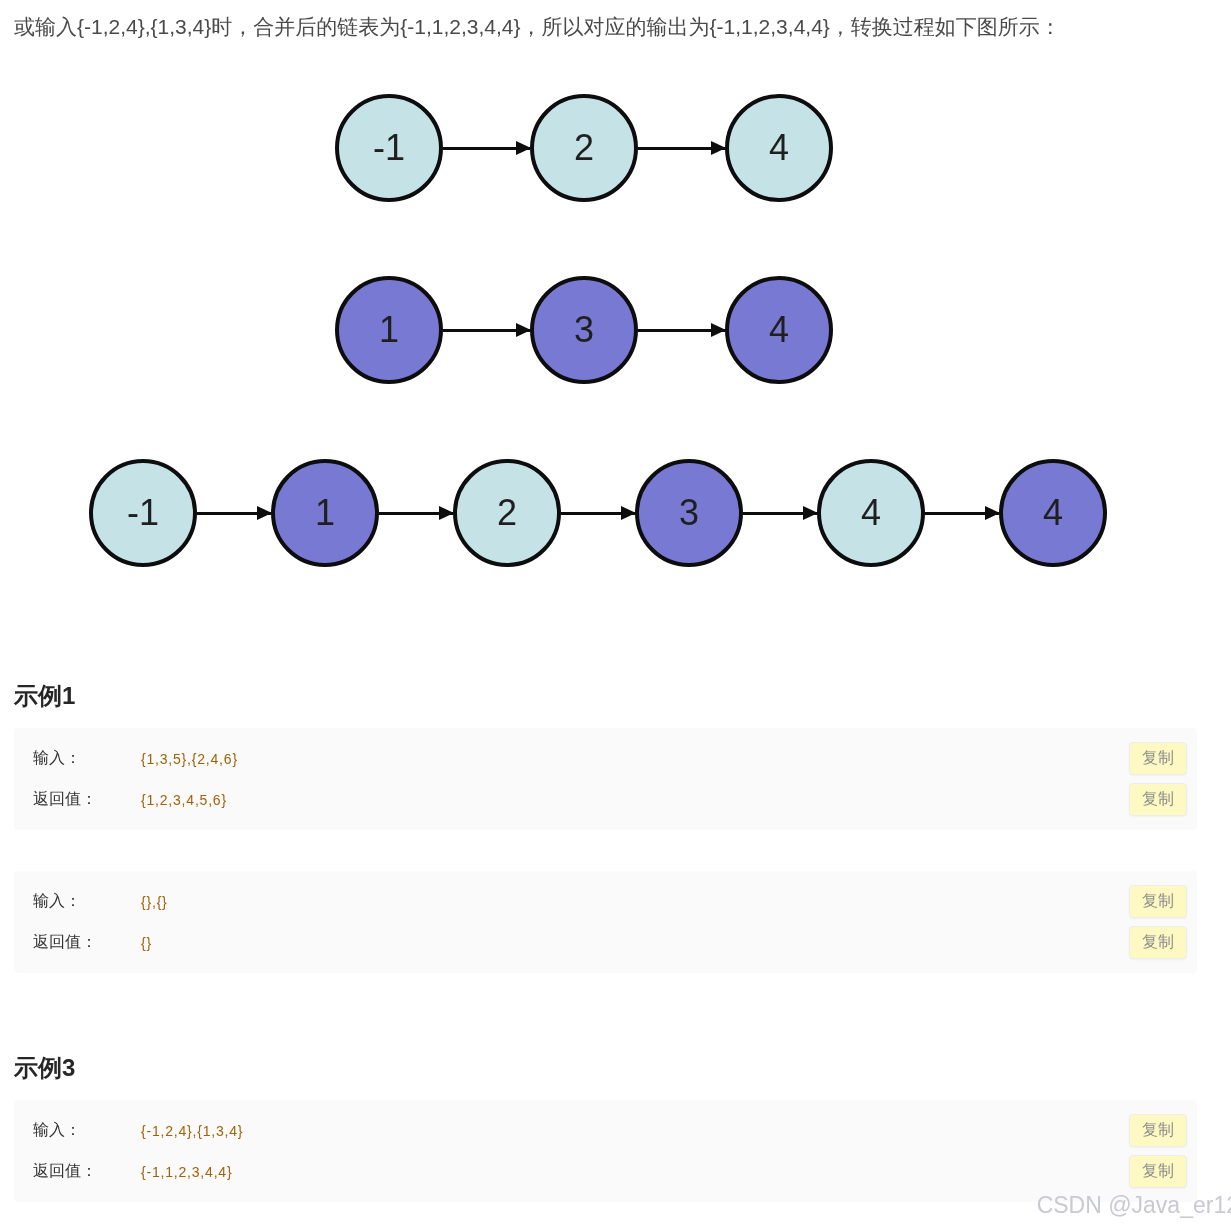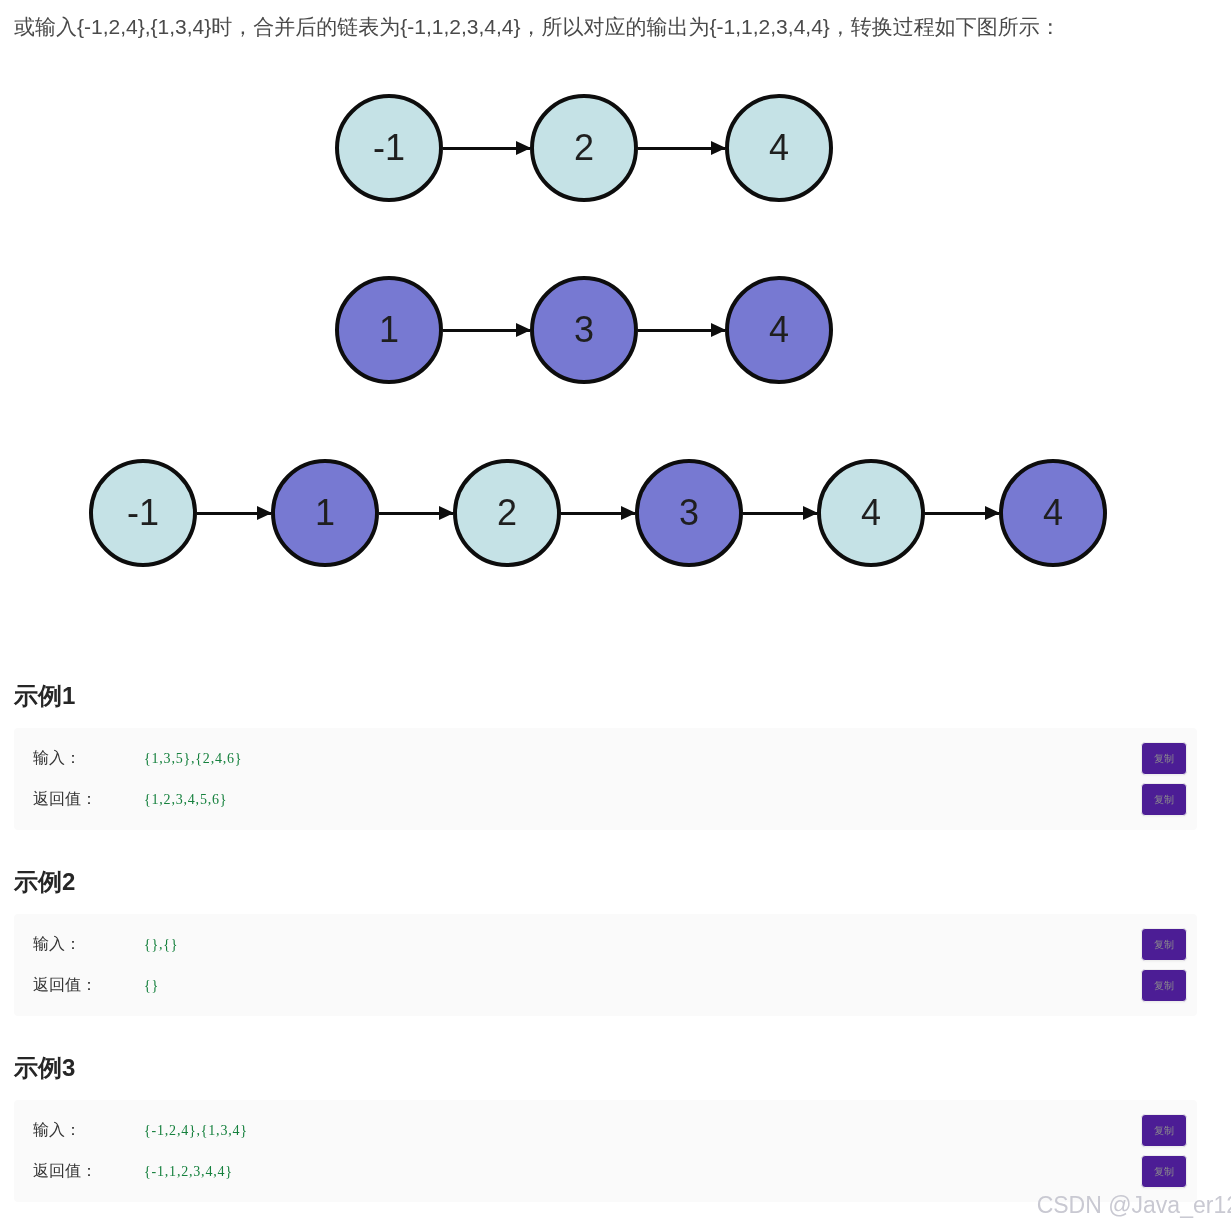--- a/index.html
+++ b/index.html
@@ -83,45 +83,45 @@
     border-radius: 4px;
     padding: 14px 10px 14px 19px;
     display: flex;
     flex-direction: column;
     gap: 8px;
   }
   .example-row {
     display: flex;
     align-items: center;
     height: 33px;
-    gap: 39px;
   }
   .row-label {
     width: 72px;
     flex-shrink: 0;
     font-size: 16px;
     color: #333333;
   }
   .row-value {
-    font-family: Liberation Serif, serif;
+    font-family: Liberation Sans, sans-serif;
     font-size: 14px;
     letter-spacing: 0.8px;
-    color: #15803d;
+    color: #a16207;
     flex: 1;
     white-space: nowrap;
     overflow: hidden;
+    margin-left: 36px;
   }
   .copy-btn {
-    background: #4c1d95;
+    background: #fef9c3;
     border: 1px solid #ededed;
     border-radius: 4px;
     box-shadow: 0 1px 2px rgba(0,0,0,0.04);
     padding: 0 12px;
     height: 33px;
-    font-size: 10px;
+    font-size: 16px;
     color: #8c8c8c;
     font-family: inherit;
     cursor: pointer;
     flex-shrink: 0;
   }
 
   
   .watermark {
     position: absolute;
     right: -8px;
@@ -182,21 +182,20 @@
       </div>
       <div class="example-row">
         <span class="row-label">返回值：</span>
         <span class="row-value">{1,2,3,4,5,6}</span>
         <button class="copy-btn">复制</button>
       </div>
     </div>
   </section>
 
   <section class="example ex2">
-    <h3 class="example-title">示例2</h3>
     <div class="example-box">
       <div class="example-row">
         <span class="row-label">输入：</span>
         <span class="row-value">{},{}</span>
         <button class="copy-btn">复制</button>
       </div>
       <div class="example-row">
         <span class="row-label">返回值：</span>
         <span class="row-value">{}</span>
         <button class="copy-btn">复制</button>

